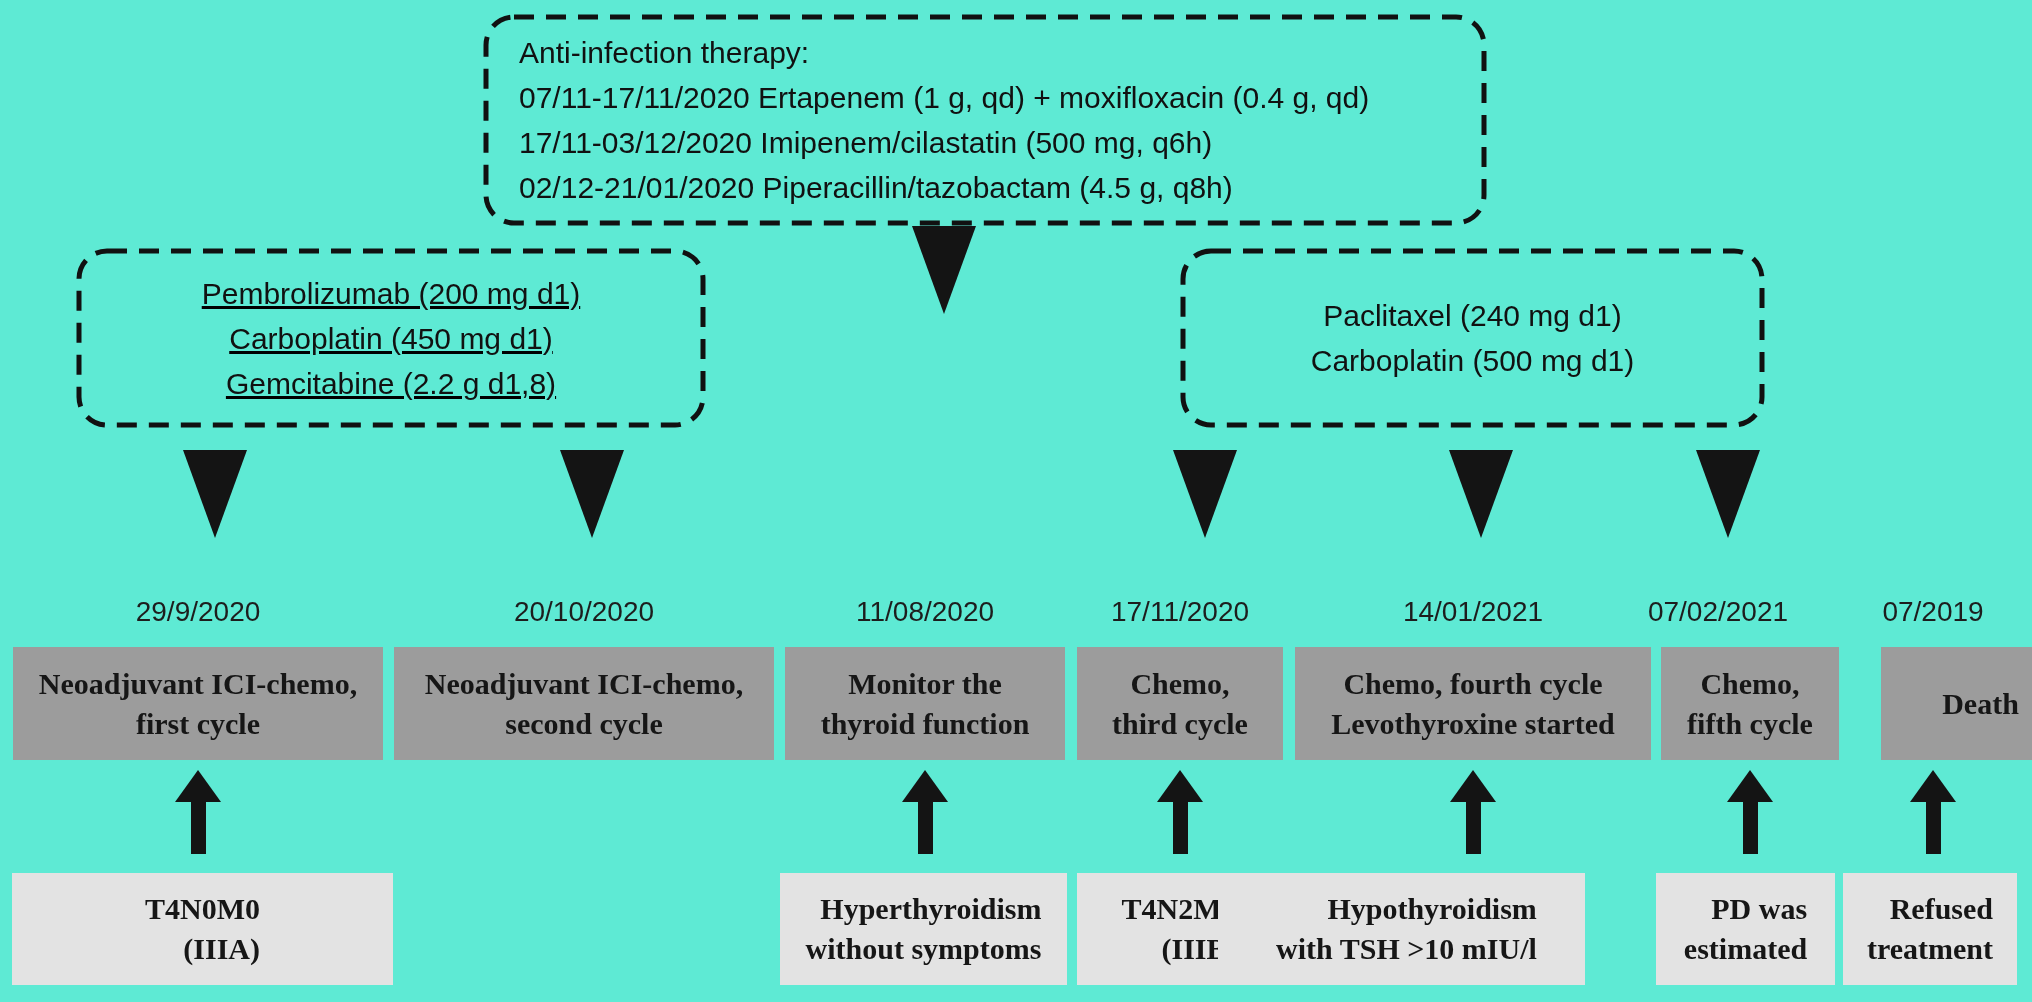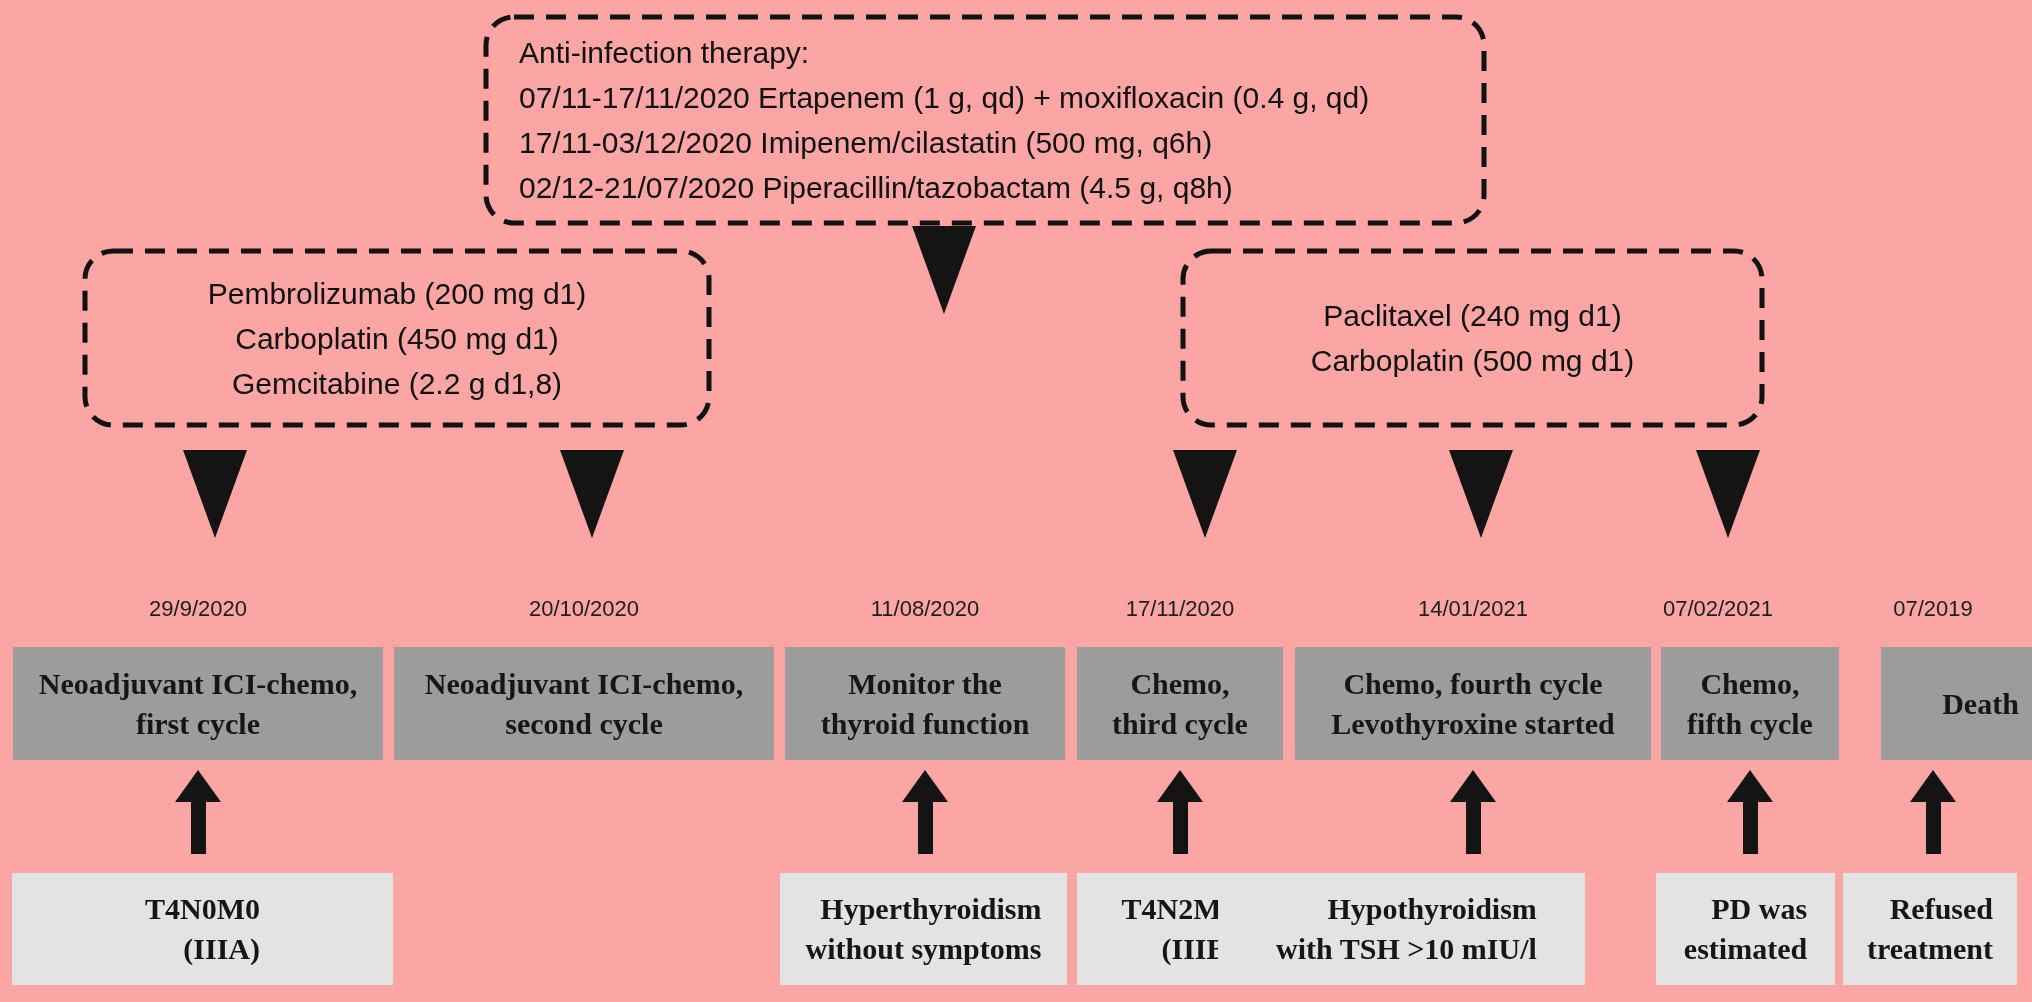--- a/index.html
+++ b/index.html
@@ -1,30 +1,30 @@
 <!DOCTYPE html>
 <html><head>
 <meta charset="utf-8">
 <style>
   html,body{margin:0;padding:0;background:#ffffff;}
   #canvas{
-    position:relative;width:2032px;height:1002px;background:#fca5a5;
+    position:relative;width:2032px;height:1002px;background:#5eead4;
     font-family:"Liberation Sans",sans-serif;overflow:hidden;
   }
   
   .dashed-box{position:absolute;display:flex;flex-direction:column;justify-content:center;box-sizing:border-box;}
   .dashed-box svg{position:absolute;left:0;top:0;}
   .box-lines{position:relative;z-index:1;font-size:30px;color:#111111;line-height:45px;}
   .box-lines.left{text-align:left;padding-left:36px;padding-right:10px;}
   .box-lines.center{text-align:center;}
   
   .tri-down{position:absolute;width:64px;height:88px;background:#141414;
     clip-path:polygon(0 0,100% 0,50% 100%);}
   
-  .date{position:absolute;top:596px;transform:translateX(-50%);font-size:22px;color:#1d1d1d;white-space:nowrap;text-align:right;}
+  .date{position:absolute;top:596px;transform:translateX(-50%);font-size:28px;color:#1d1d1d;white-space:nowrap;text-align:right;}
   
   .seg{position:absolute;top:647px;height:113px;background:#9c9c9c;color:#161616;
     font-family:"Liberation Serif",serif;font-weight:bold;font-size:30px;line-height:40px;
     display:flex;align-items:center;justify-content:center;text-align:center;white-space:pre-line;}
   
   .arrow-up{position:absolute;top:770px;width:46px;height:84px;}
   .arrow-up .head{width:46px;height:32px;background:#141414;clip-path:polygon(50% 0,100% 100%,0 100%);}
   .arrow-up .stem{width:15px;height:52px;background:#141414;margin:0 auto;}
   
   .note{position:absolute;top:873px;height:112px;background:#e3e3e3;color:#161616;
@@ -37,25 +37,25 @@
 <div id="canvas">
 
   <div class="dashed-box" style="left:483px;top:14px;width:1004px;height:212px;">
     <svg width="1004" height="212">
       <rect x="3" y="3" width="998" height="206" rx="28" fill="none" stroke="#111111" stroke-width="5" stroke-dasharray="20 12"></rect>
     </svg>
     <div class="box-lines left">
       <div>Anti-infection therapy:</div>
       <div>07/11-17/11/2020 Ertapenem (1 g, qd) + moxifloxacin (0.4 g, qd)</div>
       <div>17/11-03/12/2020 Imipenem/cilastatin (500 mg, q6h)</div>
-      <div>02/12-21/07/2020 Piperacillin/tazobactam (4.5 g, q8h)</div>
+      <div>02/12-21/01/2020 Piperacillin/tazobactam (4.5 g, q8h)</div>
     </div>
   </div>
 
-  <div class="dashed-box" style="left:82px;top:248px;width:630px;height:180px;">
+  <div class="dashed-box" style="left:76px;top:248px;width:630px;height:180px;text-decoration:underline;">
     <svg width="630" height="180">
       <rect x="3" y="3" width="624" height="174" rx="28" fill="none" stroke="#111111" stroke-width="5" stroke-dasharray="20 12"></rect>
     </svg>
     <div class="box-lines center">
       <div>Pembrolizumab (200 mg d1)</div>
       <div>Carboplatin (450 mg d1)</div>
       <div>Gemcitabine (2.2 g d1,8)</div>
     </div>
   </div>
 

